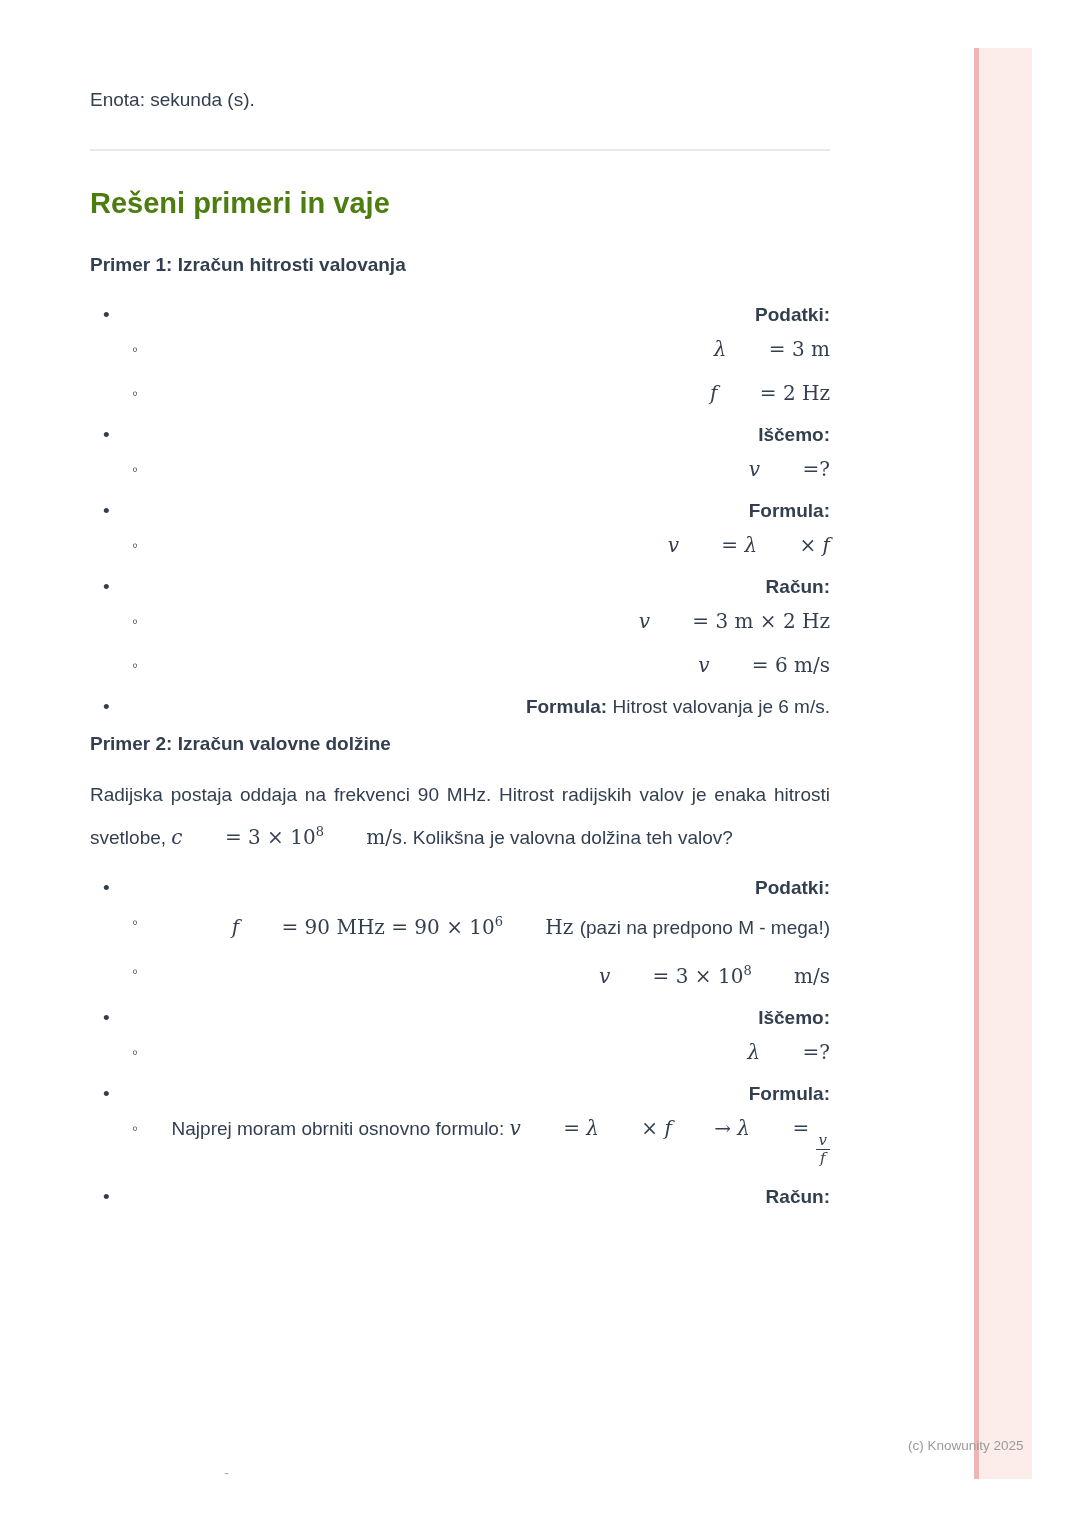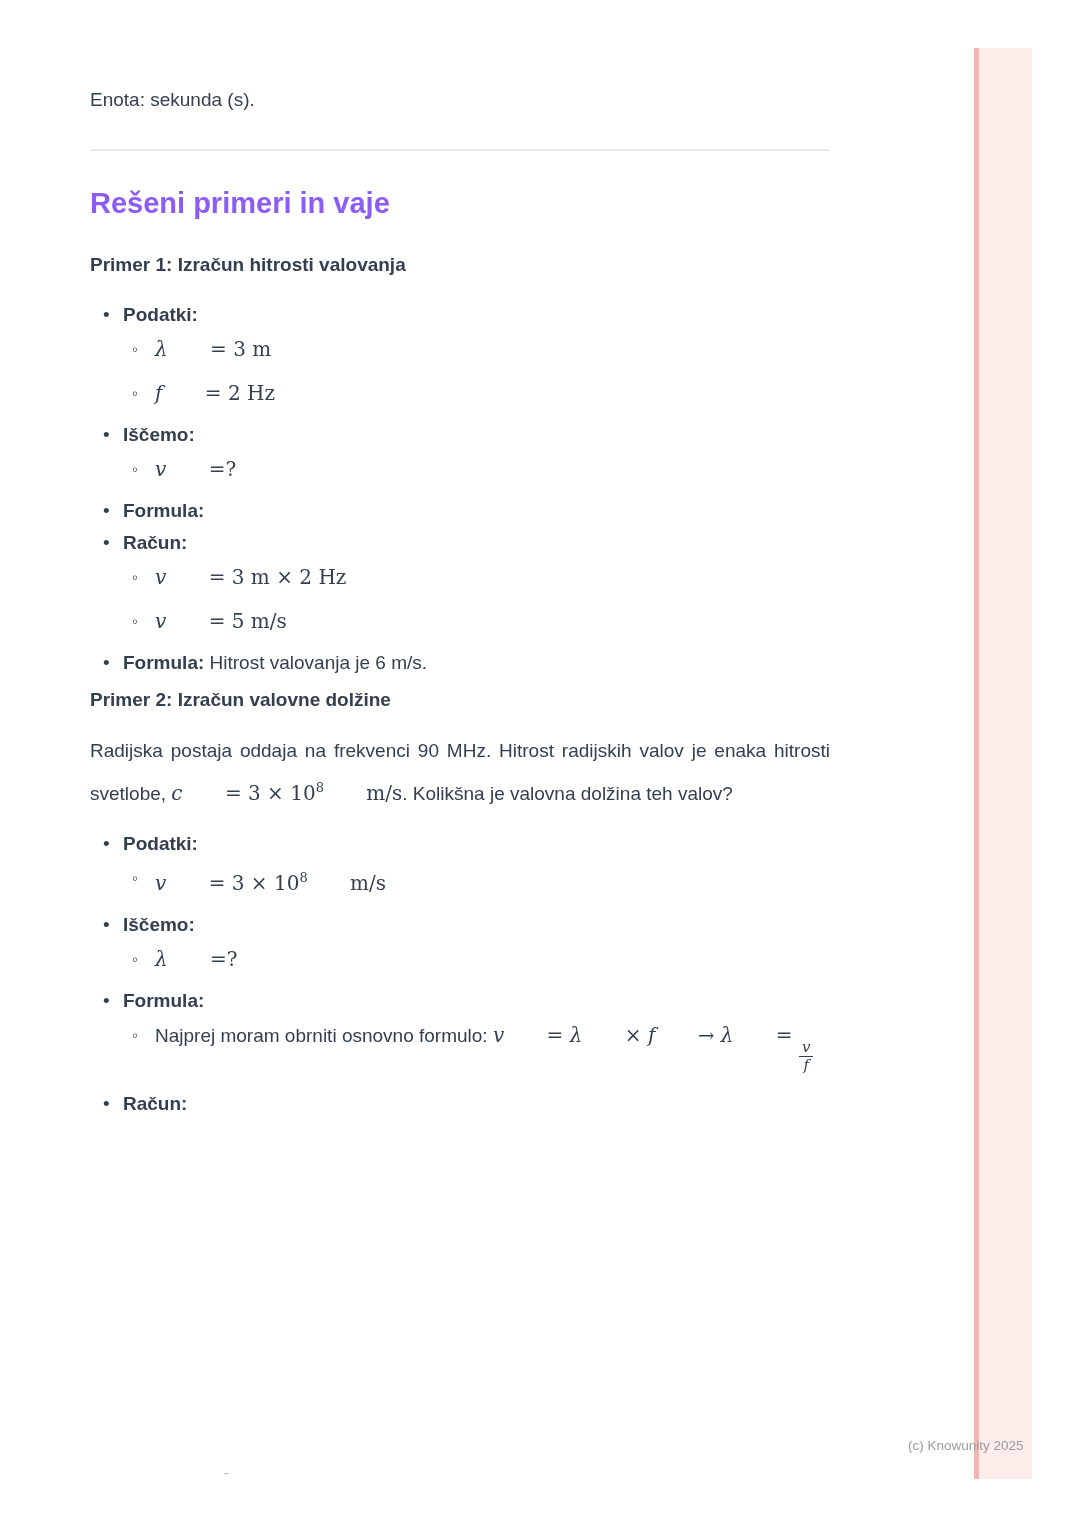--- a/index.html
+++ b/index.html
@@ -26,21 +26,21 @@
   .body-text { font-size: 19px; line-height: 24px; }
   .divider {
     border: none;
     border-top: 2px solid #e9e9e9;
     margin-top: 37px;
   }
   .section-title {
     margin-top: 35px;
     font-size: 29px; line-height: 34px;
     font-weight: bold;
-    color: #8b5cf6;
+    color: #4d7c0f;
   }
   .lead { margin-top: 28px; }
   .example-heading {
     margin-top: 33px;
     font-size: 19px; line-height: 24px;
     font-weight: bold;
   }
   .example-heading.second { margin-top: 15px; }
   .problem {
     margin-top: 20px;
@@ -48,20 +48,21 @@
     text-align: justify;
   }
   ul { list-style: none; }
   ul.l1 { margin-top: 28px; }
   ul.l1.second { margin-top: 22px; }
   .l1 > li {
     position: relative;
     padding-left: 33px;
     font-size: 19px; line-height: 20px;
     margin-bottom: 12px;
+    text-align: right;
   }
   .l1 > li::before {
     content: "\2022";
     position: absolute; left: 13px; top: 0;
     color: #333f4f;
   }
   ul.l2 { margin-top: 12px; margin-bottom: 4px; }
   .l2 > li {
     position: relative;
     padding-left: 32px;
@@ -137,41 +138,45 @@
       </ul>
     </li>
     <li>
       <span class="b">Iščemo:</span>
       <ul class="l2">
         <li><span class="seg-i">v</span><span class="seg-r"> =?</span></li>
       </ul>
     </li>
     <li>
       <span class="b">Formula:</span>
+      <ul class="l2">
+        <li><span class="seg-i">v</span><span class="seg-r"> = </span><span class="seg-i">λ</span><span class="seg-r"> × </span><span class="seg-i">f</span></li>
+      </ul>
     </li>
     <li>
       <span class="b">Račun:</span>
       <ul class="l2">
         <li><span class="seg-i">v</span><span class="seg-r"> = 3 m × 2 Hz</span></li>
-        <li><span class="seg-i">v</span><span class="seg-r"> = 5 m/s</span></li>
+        <li><span class="seg-i">v</span><span class="seg-r"> = 6 m/s</span></li>
       </ul>
     </li>
     <li>
       <span class="b">Formula:</span><span> Hitrost valovanja je 6 m/s.</span>
     </li>
   </ul>
 
   <h3 class="example-heading second">Primer 2: Izračun valovne dolžine</h3>
 
   <p class="body-text problem"><span class="seg-s">Radijska postaja oddaja na frekvenci 90 MHz. Hitrost radijskih valov je enaka hitrosti svetlobe, </span><span class="seg-i">c</span><span class="seg-r"> = 3 × 10</span><span class="seg-sup">8</span><span class="seg-r"> m/s</span><span class="seg-s">. Kolikšna je valovna dolžina teh valov?</span></p>
 
   <ul class="l1 second">
     <li>
       <span class="b">Podatki:</span>
       <ul class="l2">
+        <li><span class="seg-i">f</span><span class="seg-r"> = 90 MHz = 90 × 10</span><span class="seg-sup">6</span><span class="seg-r"> Hz </span><span class="seg-s">(pazi na predpono M - mega!)</span></li>
         <li><span class="seg-i">v</span><span class="seg-r"> = 3 × 10</span><span class="seg-sup">8</span><span class="seg-r"> m/s</span></li>
       </ul>
     </li>
     <li>
       <span class="b">Iščemo:</span>
       <ul class="l2">
         <li><span class="seg-i">λ</span><span class="seg-r"> =?</span></li>
       </ul>
     </li>
     <li>

